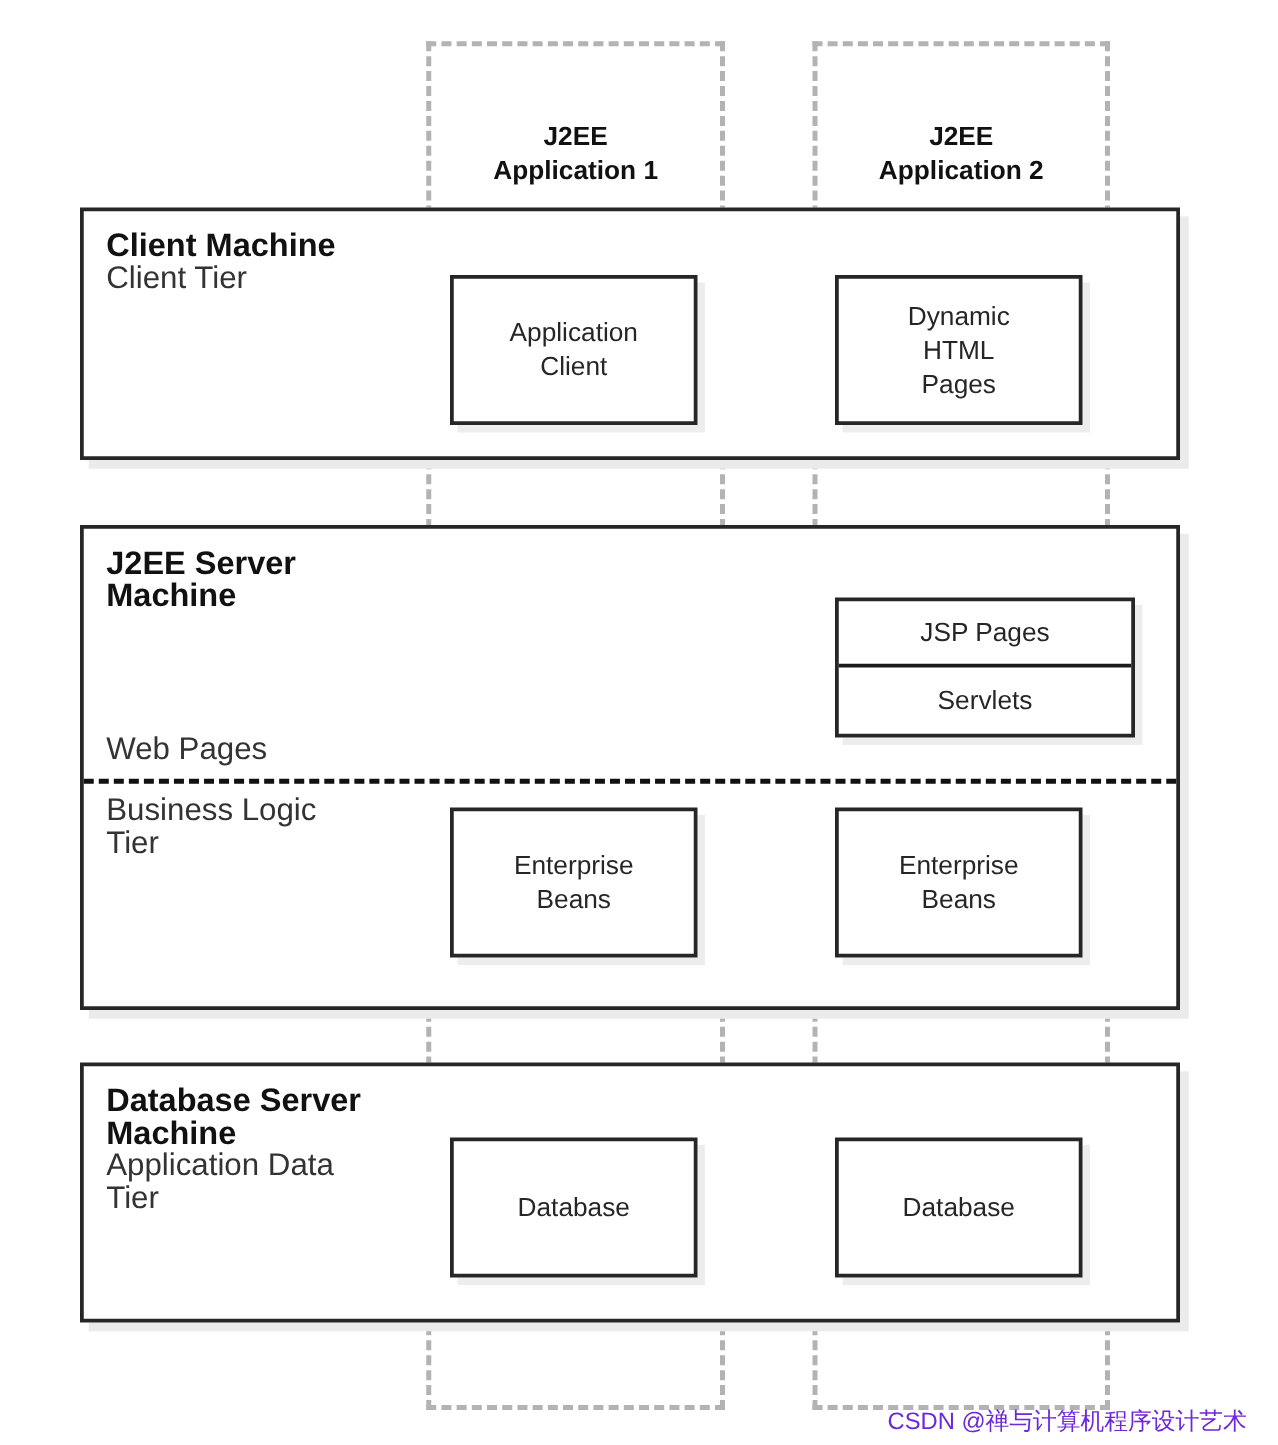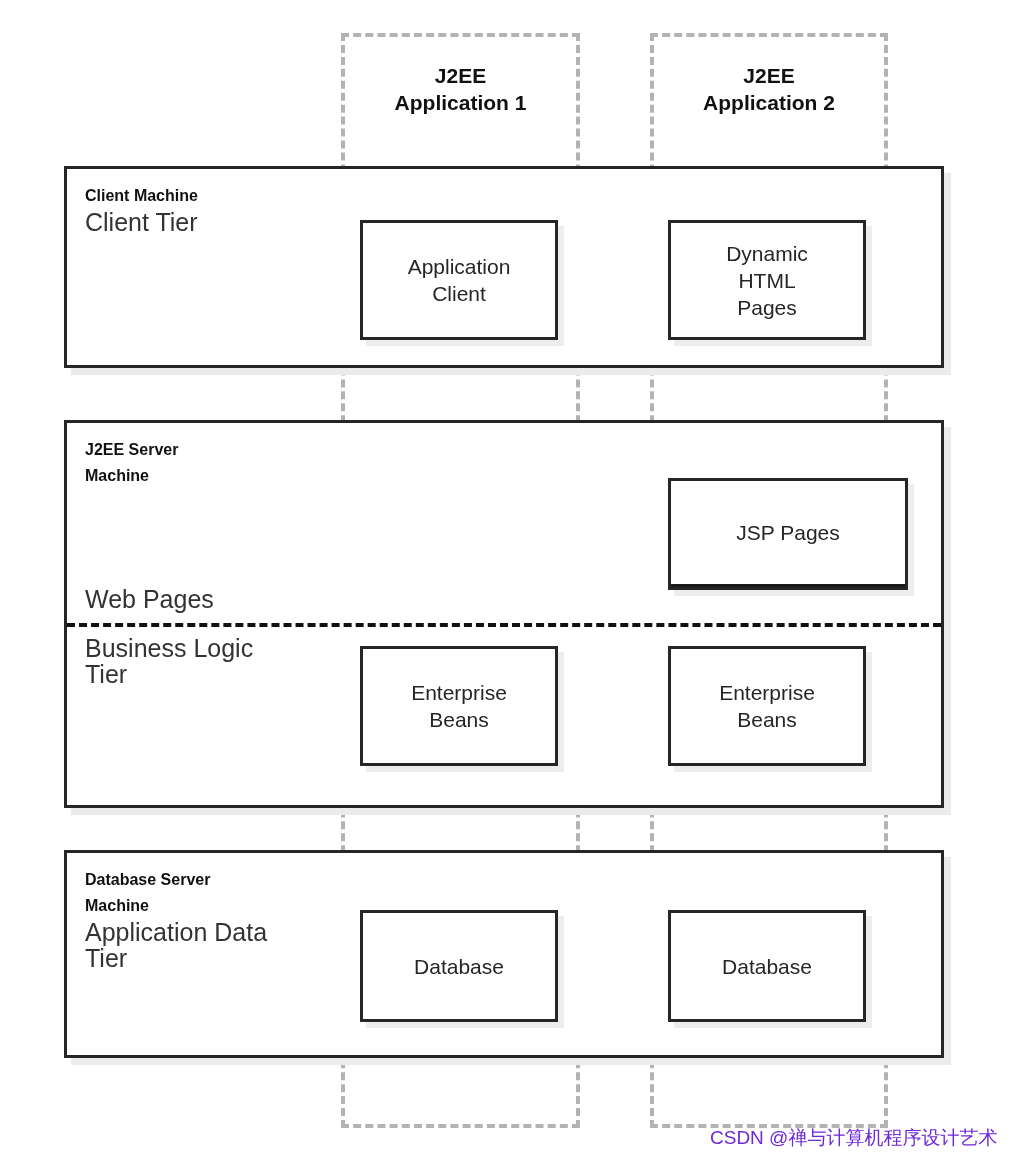--- a/index.html
+++ b/index.html
@@ -27,37 +27,38 @@
     background: transparent;
   }
   .app-column-title {
     position: absolute;
     text-align: center;
     font-weight: bold;
     font-size: 21px;
     line-height: 27px;
     color: #111111;
     white-space: pre-line;
+    margin-top: 34px;
   }
 
   
   .machine {
     position: absolute;
     box-sizing: border-box;
     border: 3px solid #262626;
     background: #ffffff;
     box-shadow: 7px 7px 0 0 #ebebeb;
   }
   .machine-labels {
     position: absolute;
     left: 18px;
   }
   .machine-name {
     font-weight: bold;
-    font-size: 16px;
+    font-size: 26px;
     line-height: 26px;
     color: #111111;
     white-space: pre-line;
   }
   .machine-tier {
     font-weight: normal;
     font-size: 25px;
     line-height: 26px;
     color: #333333;
     white-space: pre-line;
@@ -160,20 +161,23 @@
     <div class="machine-labels" style="top:212px;">
       <div class="machine-tier">Business Logic
 Tier</div>
     </div>
   </div>
 
   <div class="component split" style="left:668px; top:478px; width:240px; height:112px;">
     <div class="split-top">
       <div class="component-label">JSP Pages</div>
     </div>
+    <div class="split-bottom">
+      <div class="component-label">Servlets</div>
+    </div>
   </div>
 
   <div class="component" style="left:360px; top:646px; width:198px; height:120px;">
     <div class="component-label">Enterprise
 Beans</div>
   </div>
 
   <div class="component" style="left:668px; top:646px; width:198px; height:120px;">
     <div class="component-label">Enterprise
 Beans</div>

